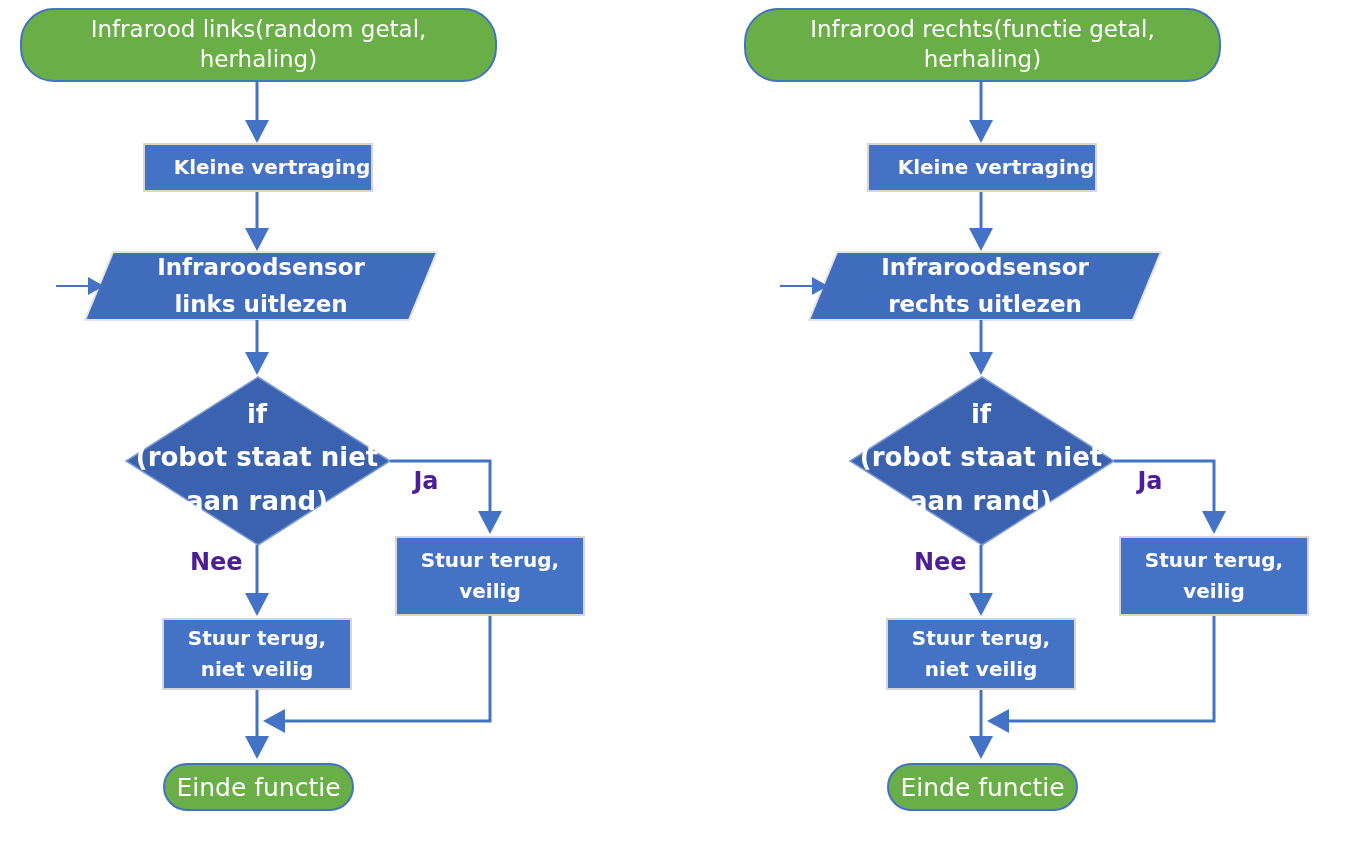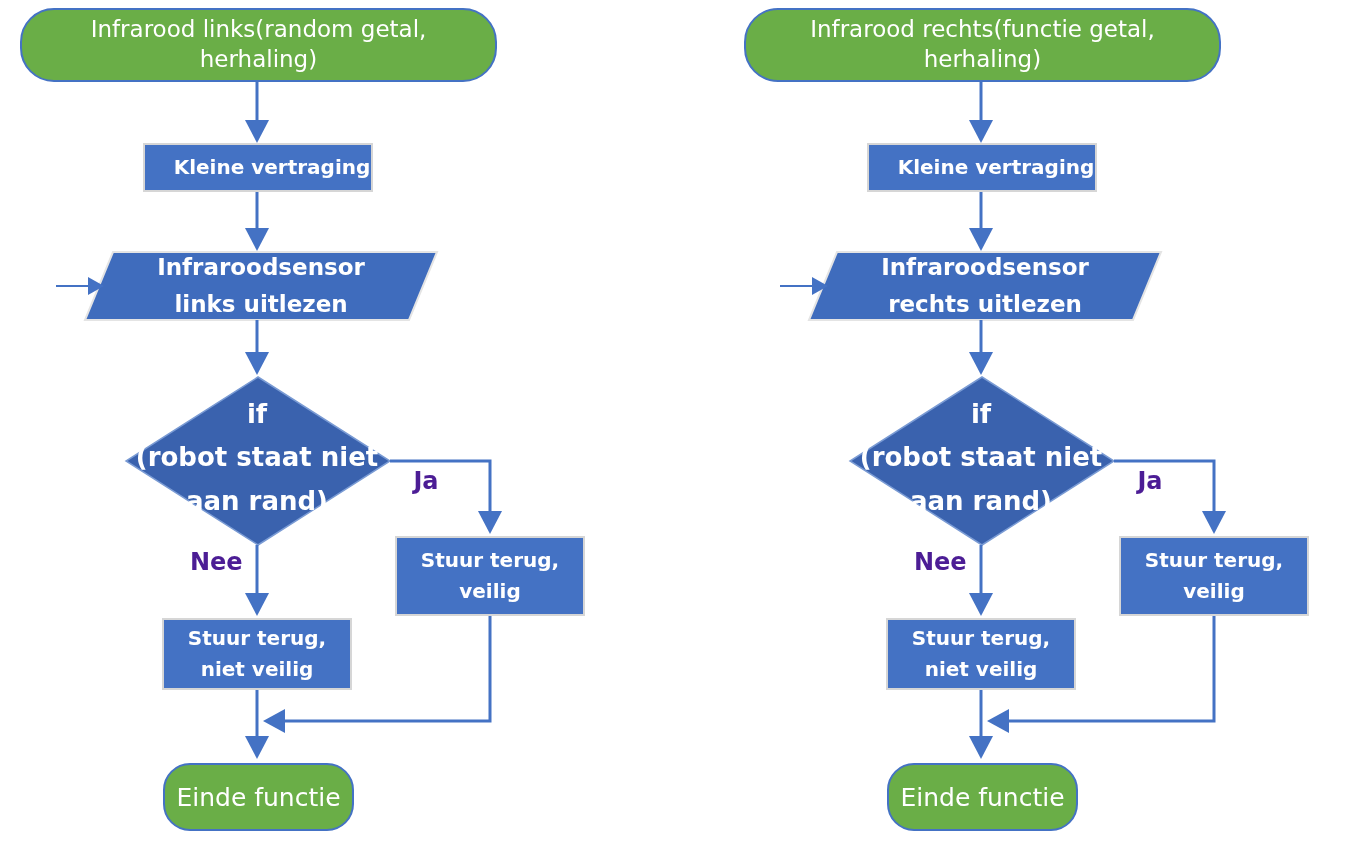--- a/index.html
+++ b/index.html
@@ -26,21 +26,21 @@
   .terminator {
     background:#6aae47;
     border:2.5px solid #4472c4;
   }
   .start {
     left:20px; top:8px; width:477px; height:74px;
     border-radius:34px;
     font-size:23px; line-height:1.3;
   }
   .end {
-    left:163px; top:763px; width:191px; height:68px;
+    left:163px; top:763px; width:191px; height:48px;
     border-radius:27px;
     font-size:25px;
   }
   .process {
     background:#4472c4;
     border:2px solid #d6d6d6;
     font-weight:bold;
     font-size:20px; line-height:1.55;
   }
   .delay   { left:143px; top:143px; width:230px; height:49px;padding-left:28px; }

